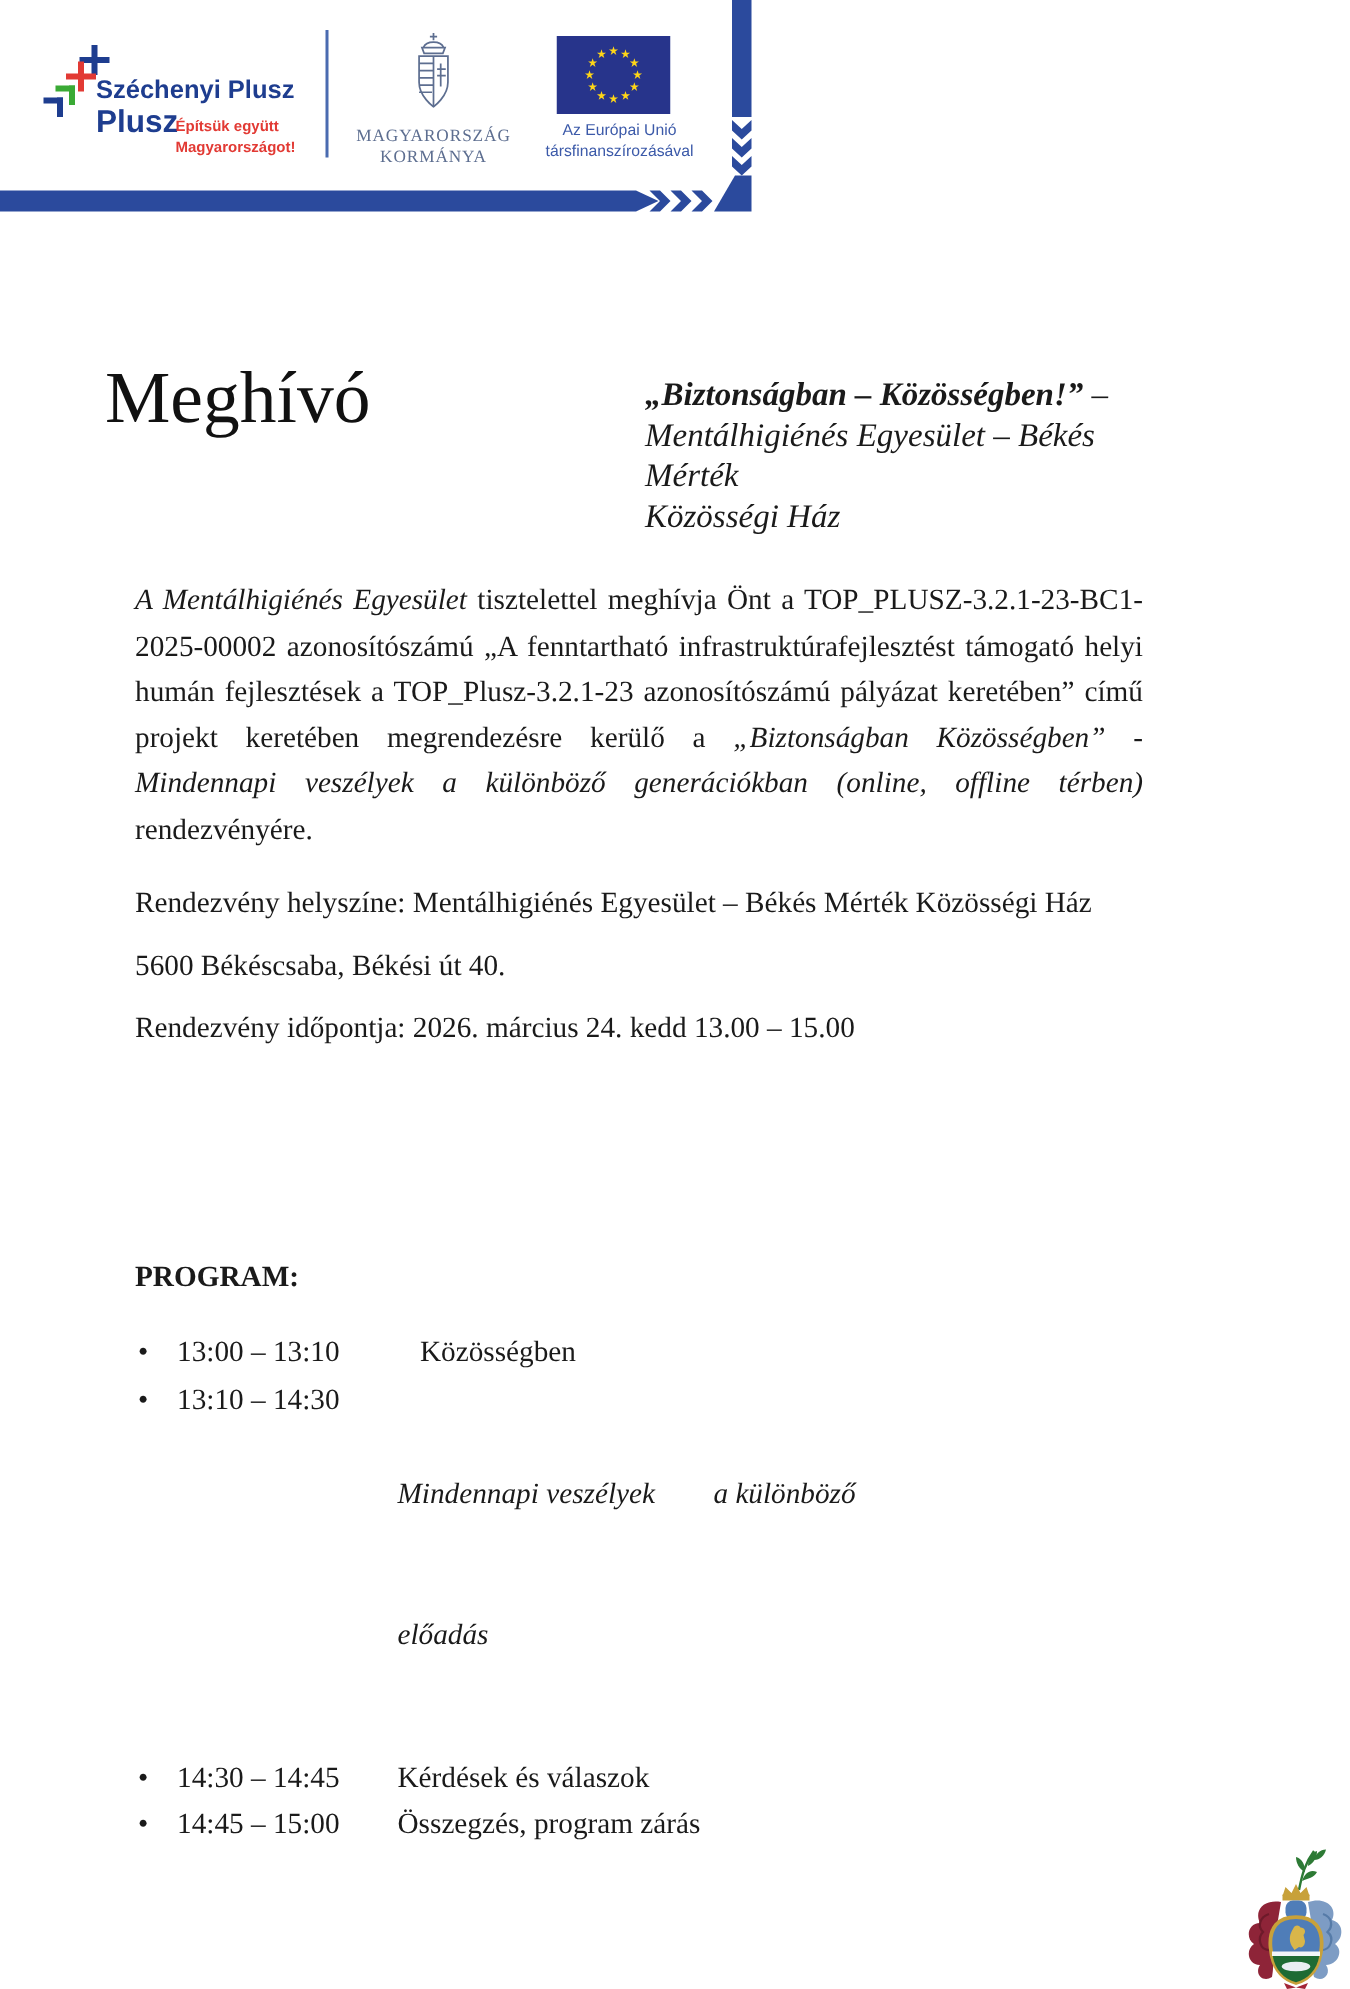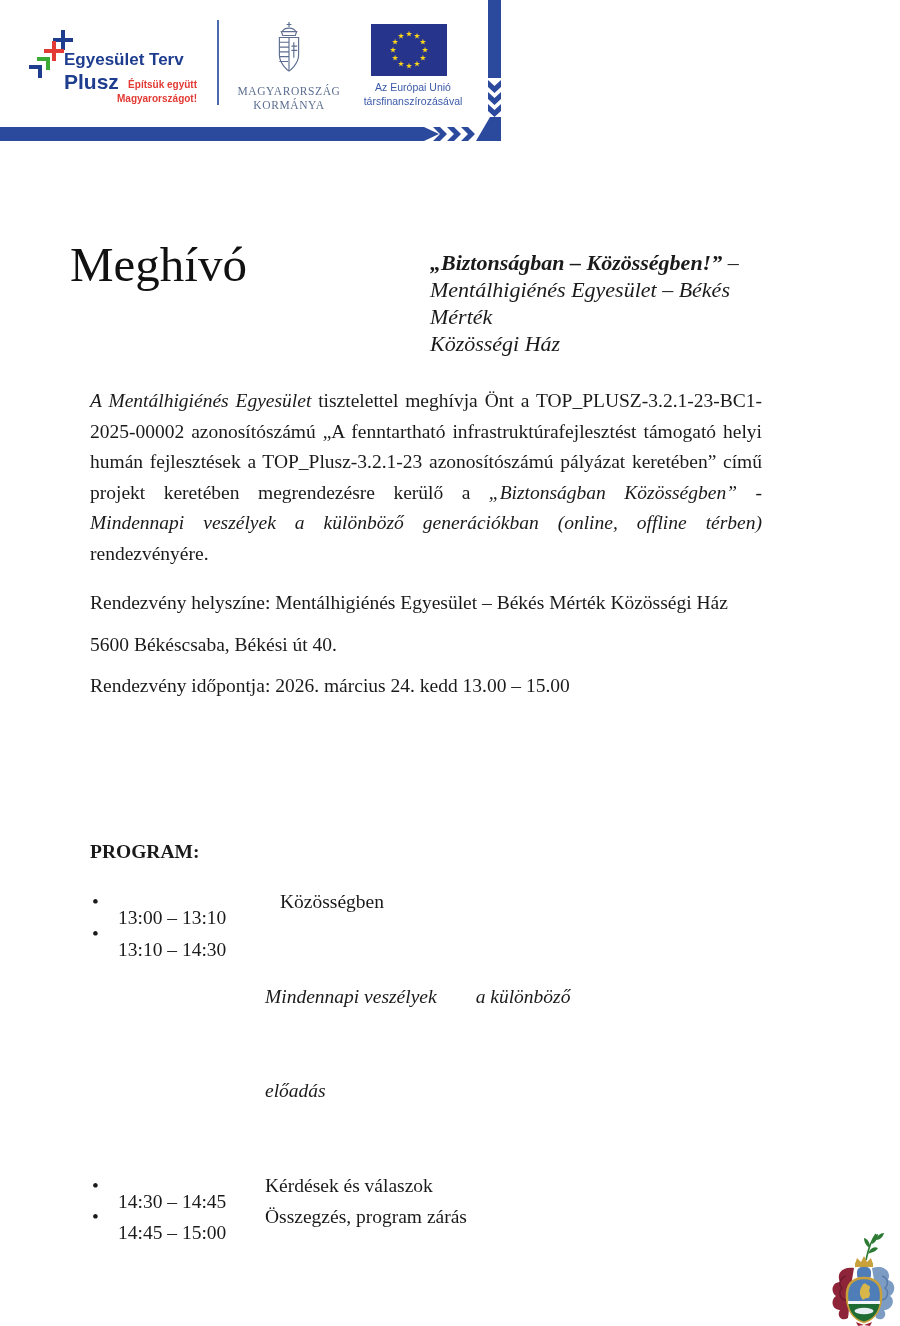--- a/index.html
+++ b/index.html
@@ -8,21 +8,21 @@
     font-family:"Liberation Serif",serif;color:var(--text-color,#1a1a1a);
     overflow:hidden;
   }
   .abs{position:absolute;}
   
   .sz-name1{left:64px;top:50px;font-family:"Liberation Sans",sans-serif;
     font-size:17px;font-weight:bold;color:var(--szechenyi-blue);}
   .sz-name2{left:64px;top:70px;font-family:"Liberation Sans",sans-serif;
     font-size:21px;font-weight:bold;color:var(--szechenyi-blue);}
   .sz-tag{left:117px;top:78px;font-family:"Liberation Sans",sans-serif;
-    font-size:10px;font-weight:bold;color:var(--tagline-red);line-height:14px;text-align:right;}
+    font-size:10px;font-weight:bold;color:var(--tagline-red);line-height:14px;}
   .divider{left:217px;top:20px;width:2px;height:85px;background:#4a6bb0;}
   .gov-text{left:214px;top:84px;width:150px;text-align:center;
     font-family:"Liberation Serif",serif;font-size:11.5px;letter-spacing:.6px;
     color:var(--gov-gray-blue);line-height:14px;}
   .eu-text{left:348px;top:80px;width:130px;text-align:center;
     font-family:"Liberation Sans",sans-serif;font-size:10.5px;
     color:var(--eu-text-blue);line-height:14px;}
   .bar-fill{fill:var(--bar-blue);}
   .fill-szblue{fill:var(--szechenyi-blue);}
   .fill-szred{fill:var(--tagline-red);}
@@ -35,21 +35,21 @@
   .intro{left:90px;top:386px;width:672px;font-size:19.5px;line-height:30.5px;
     text-align:justify;margin:0;}
   .venue{left:90px;top:592px;width:672px;font-size:19.5px;}
   .address{left:90px;top:634px;width:672px;font-size:19.5px;text-align:left;}
   .datetime{left:90px;top:675px;width:672px;font-size:19.5px;}
   .prog-head{left:90px;top:841px;font-size:19.5px;font-weight:bold;}
   .prog-list{left:90px;top:886px;width:680px;font-size:19.5px;}
   .prow{position:relative;padding-left:175px;line-height:31.5px;}
   .prow.reg{padding-left:190px;}
   .prow .bullet{position:absolute;left:2px;top:0;}
-  .prow .ptime{position:absolute;left:28px;top:16px;white-space:pre;}
+  .prow .ptime{position:absolute;left:28px;top:0;white-space:pre;}
   .pdesc{display:block;white-space:pre-wrap;}
   .pdesc.it{font-style:italic;}
   .pline{display:block;white-space:pre-wrap;}
 </style>
 </head>
 <body>
 
 <div id="page">
 
   <div>
@@ -65,21 +65,21 @@
       </g>
       <g>
         <rect class="fill-szgreen" x="9" y="31" width="13" height="4"></rect>
         <rect class="fill-szgreen" x="18" y="31" width="4" height="13"></rect>
       </g>
       <g>
         <rect class="fill-szblue" x="1" y="39" width="13" height="4"></rect>
         <rect class="fill-szblue" x="10" y="39" width="4" height="13"></rect>
       </g>
     </svg>
-    <div class="abs sz-name1">Egyesület Terv</div>
+    <div class="abs sz-name1">Széchenyi Plusz</div>
     <div class="abs sz-name2">Plusz</div>
     <div class="abs sz-tag">
       <div>Építsük együtt</div>
       <div>Magyarországot!</div>
     </div>
 
     <div class="abs divider"></div>
 
     <svg class="abs" style="left:264px;top:18px" width="50" height="62" viewBox="0 0 52 62">
       <g class="gov-stroke">

